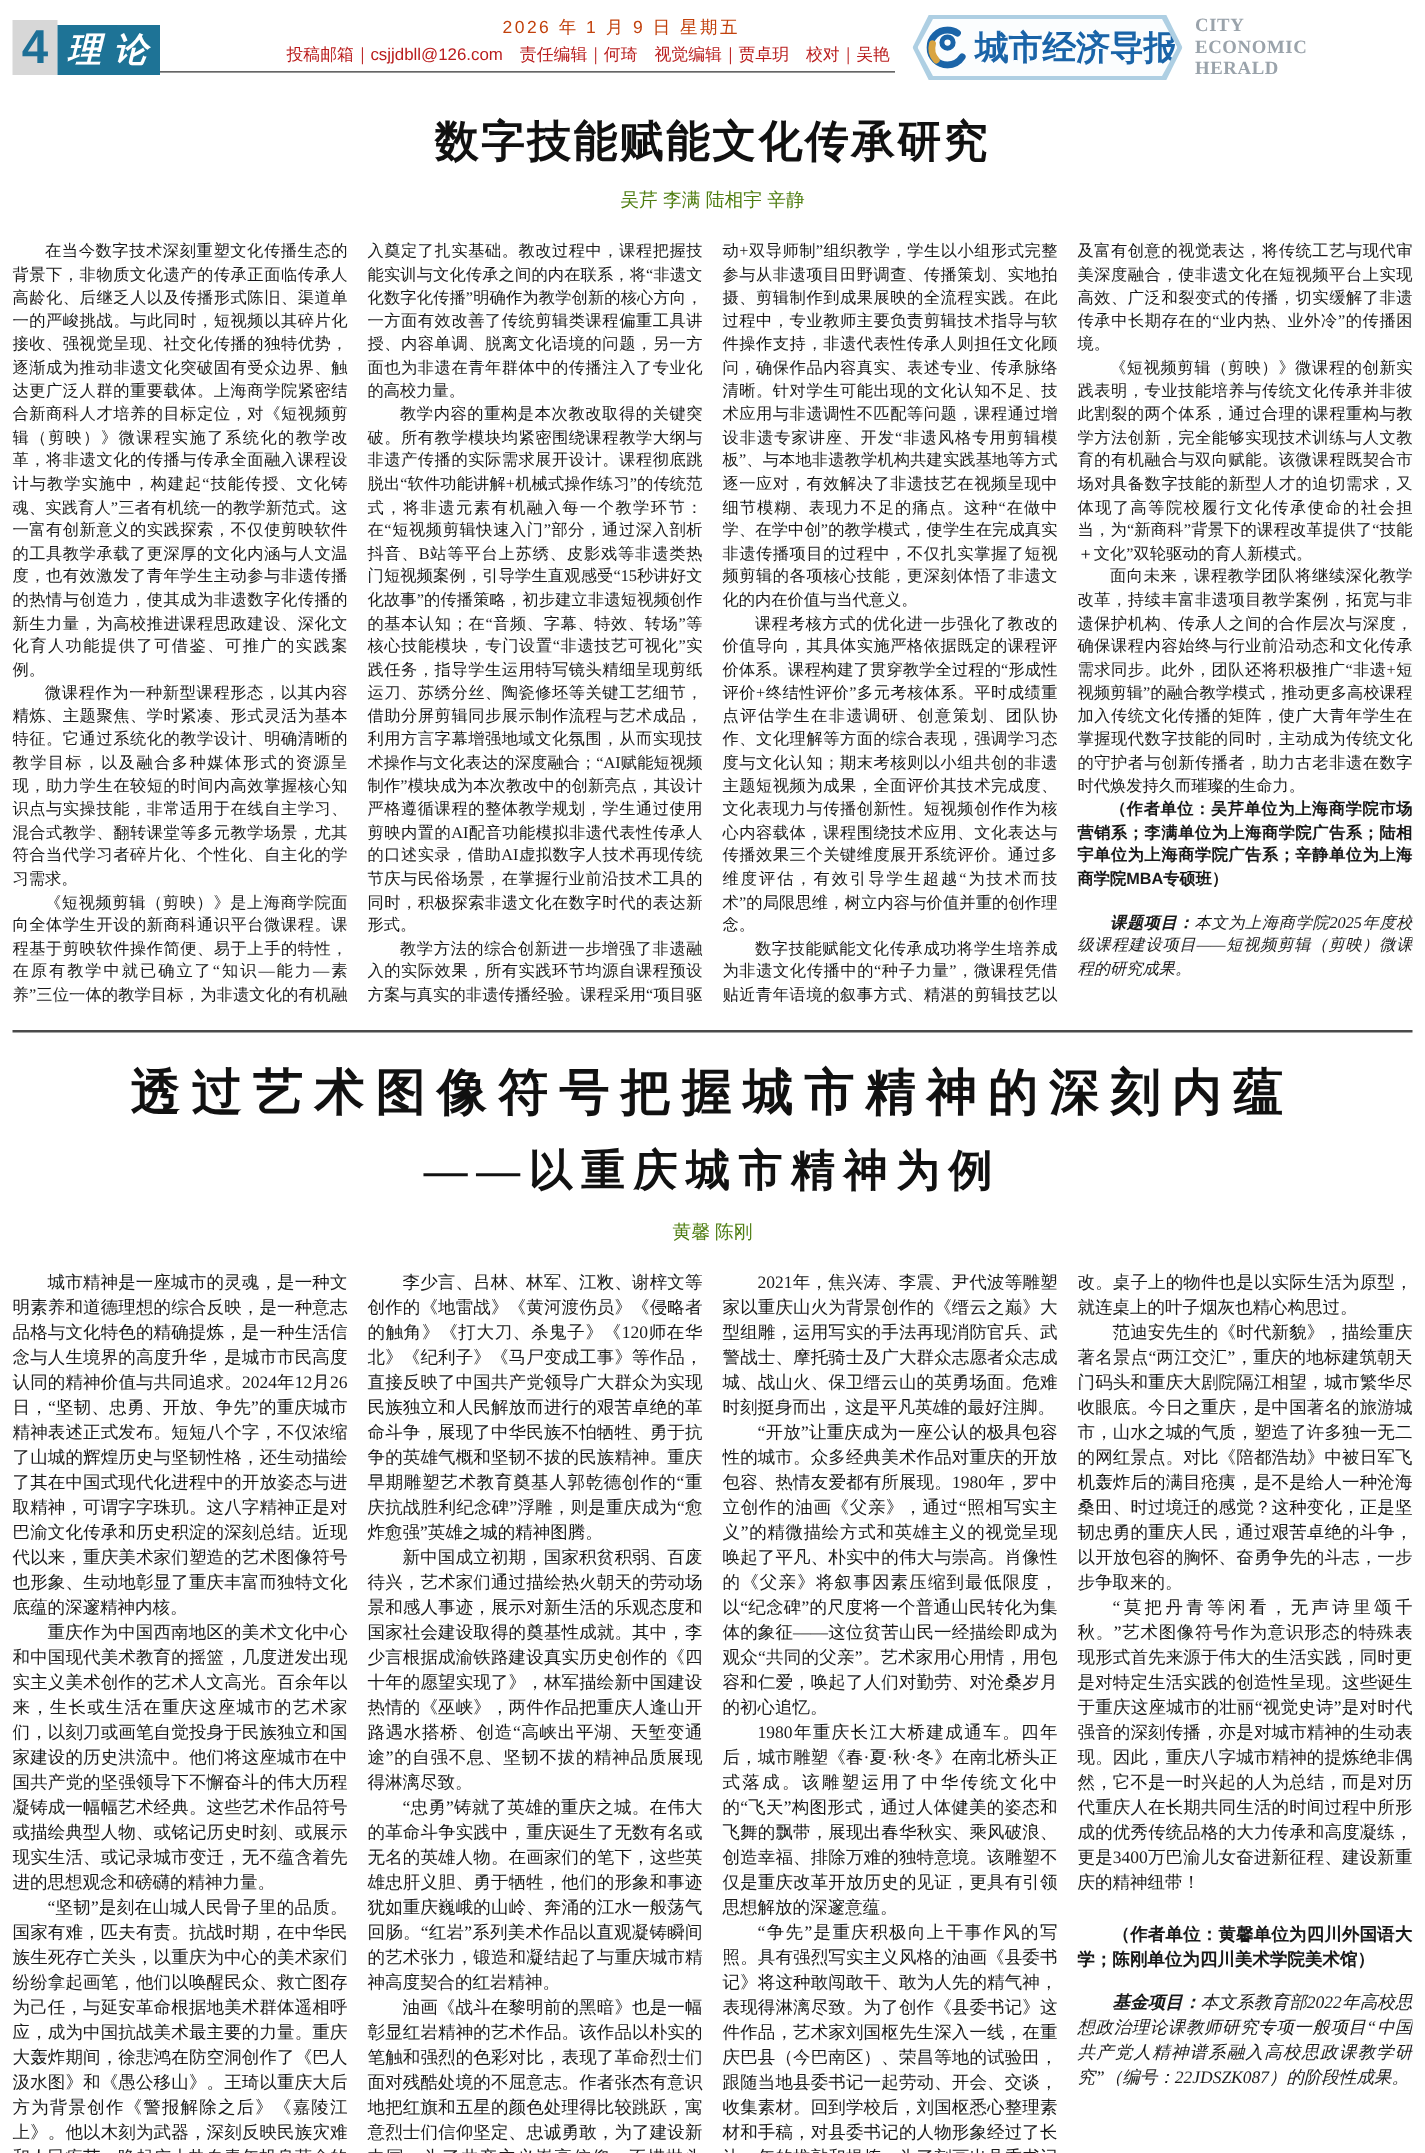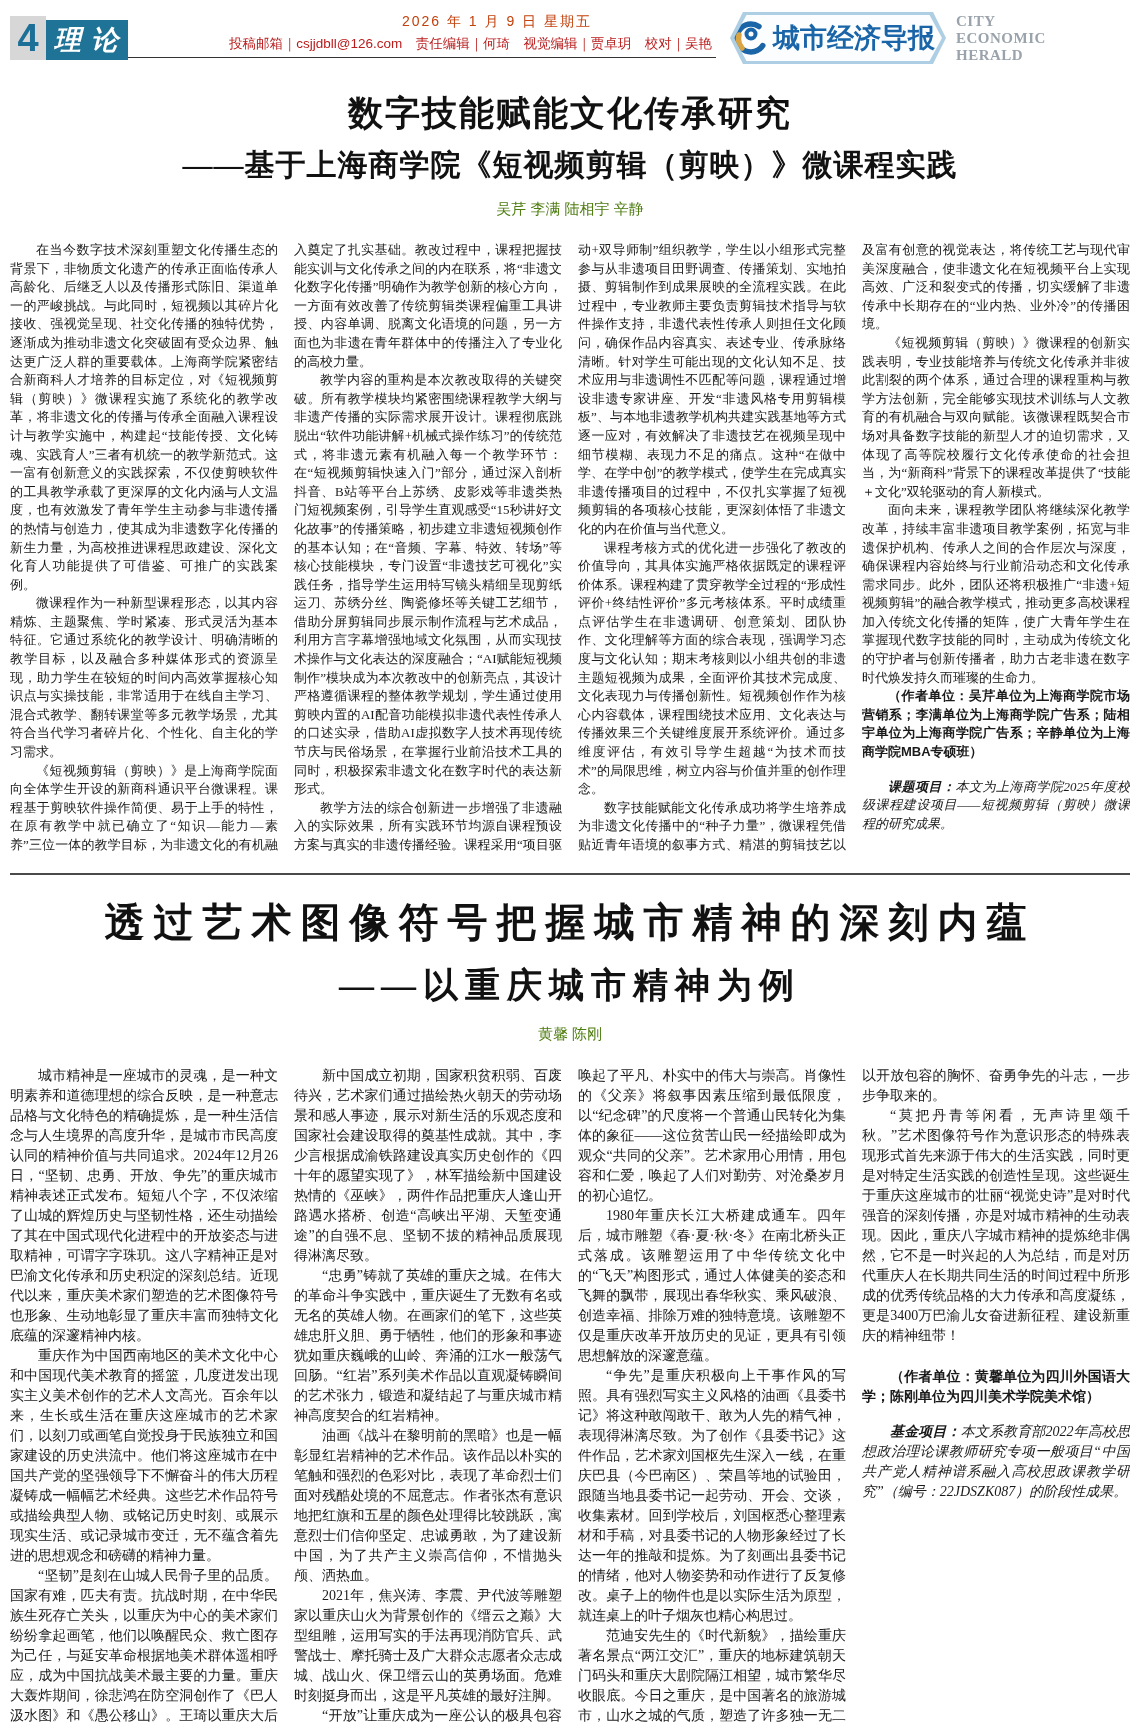--- a/index.html
+++ b/index.html
@@ -39,21 +39,21 @@
   }
   .masthead-logo { display: flex; align-items: center; margin-left: 14px; margin-top: 2px; }
   .logo-banner-outer {
     width: 216px; height: 52px; background: #aecfe3; position: relative;
     clip-path: polygon(0% 50%, 6% 0%, 94% 0%, 100% 50%, 94% 100%, 6% 100%);
     display: flex; align-items: center; justify-content: center;
   }
   .logo-banner-inner {
     width: 208px; height: 46px; background: #fbfdfe;
     clip-path: polygon(0% 50%, 6% 0%, 94% 0%, 100% 50%, 94% 100%, 6% 100%);
-    display: flex; align-items: center; justify-content: flex-start; gap: 5px;
+    display: flex; align-items: center; justify-content: flex-end; gap: 5px;
   }
   .logo-icon-svg { width: 34px; height: 34px; }
   .logo-cn {
     color: #1a64a8; font-size: 27px; font-weight: bold; font-family: "Liberation Serif", serif;
     letter-spacing: 0px; white-space: nowrap;
   }
   .logo-en {
     margin-left: 10px; font-family: "Liberation Serif", serif; color: #9aa3ab;
     font-size: 15px; font-weight: bold; line-height: 17px; letter-spacing: 0.5px;
   }
@@ -113,21 +113,20 @@
       <div class="logo-en">
         <div>CITY</div>
         <div>ECONOMIC</div>
         <div>HERALD</div>
       </div>
     </div>
   </header>
 
   <article class="article-1">
     <h1 class="a-title1">数字技能赋能文化传承研究</h1>
-    <h2 class="a-title2">——基于上海商学院《短视频剪辑（剪映）》微课程实践</h2>
     <div class="a-byline">吴芹 李满 陆相宇 辛静</div>
 
     <div class="body-cols cols-a1">
       <p>在当今数字技术深刻重塑文化传播生态的背景下，非物质文化遗产的传承正面临传承人高龄化、后继乏人以及传播形式陈旧、渠道单一的严峻挑战。与此同时，短视频以其碎片化接收、强视觉呈现、社交化传播的独特优势，逐渐成为推动非遗文化突破固有受众边界、触达更广泛人群的重要载体。上海商学院紧密结合新商科人才培养的目标定位，对《短视频剪辑（剪映）》微课程实施了系统化的教学改革，将非遗文化的传播与传承全面融入课程设计与教学实施中，构建起“技能传授、文化铸魂、实践育人”三者有机统一的教学新范式。这一富有创新意义的实践探索，不仅使剪映软件的工具教学承载了更深厚的文化内涵与人文温度，也有效激发了青年学生主动参与非遗传播的热情与创造力，使其成为非遗数字化传播的新生力量，为高校推进课程思政建设、深化文化育人功能提供了可借鉴、可推广的实践案例。</p>
       <p>微课程作为一种新型课程形态，以其内容精炼、主题聚焦、学时紧凑、形式灵活为基本特征。它通过系统化的教学设计、明确清晰的教学目标，以及融合多种媒体形式的资源呈现，助力学生在较短的时间内高效掌握核心知识点与实操技能，非常适用于在线自主学习、混合式教学、翻转课堂等多元教学场景，尤其符合当代学习者碎片化、个性化、自主化的学习需求。</p>
       <p>《短视频剪辑（剪映）》是上海商学院面向全体学生开设的新商科通识平台微课程。课程基于剪映软件操作简便、易于上手的特性，在原有教学中就已确立了“知识—能力—素养”三位一体的教学目标，为非遗文化的有机融入奠定了扎实基础。教改过程中，课程把握技能实训与文化传承之间的内在联系，将“非遗文化数字化传播”明确作为教学创新的核心方向，一方面有效改善了传统剪辑类课程偏重工具讲授、内容单调、脱离文化语境的问题，另一方面也为非遗在青年群体中的传播注入了专业化的高校力量。</p>
       <p>教学内容的重构是本次教改取得的关键突破。所有教学模块均紧密围绕课程教学大纲与非遗产传播的实际需求展开设计。课程彻底跳脱出“软件功能讲解+机械式操作练习”的传统范式，将非遗元素有机融入每一个教学环节：在“短视频剪辑快速入门”部分，通过深入剖析抖音、B站等平台上苏绣、皮影戏等非遗类热门短视频案例，引导学生直观感受“15秒讲好文化故事”的传播策略，初步建立非遗短视频创作的基本认知；在“音频、字幕、特效、转场”等核心技能模块，专门设置“非遗技艺可视化”实践任务，指导学生运用特写镜头精细呈现剪纸运刀、苏绣分丝、陶瓷修坯等关键工艺细节，借助分屏剪辑同步展示制作流程与艺术成品，利用方言字幕增强地域文化氛围，从而实现技术操作与文化表达的深度融合；“AI赋能短视频制作”模块成为本次教改中的创新亮点，其设计严格遵循课程的整体教学规划，学生通过使用剪映内置的AI配音功能模拟非遗代表性传承人的口述实录，借助AI虚拟数字人技术再现传统节庆与民俗场景，在掌握行业前沿技术工具的同时，积极探索非遗文化在数字时代的表达新形式。</p>
       <p>教学方法的综合创新进一步增强了非遗融入的实际效果，所有实践环节均源自课程预设方案与真实的非遗传播经验。课程采用“项目驱动+双导师制”组织教学，学生以小组形式完整参与从非遗项目田野调查、传播策划、实地拍摄、剪辑制作到成果展映的全流程实践。在此过程中，专业教师主要负责剪辑技术指导与软件操作支持，非遗代表性传承人则担任文化顾问，确保作品内容真实、表述专业、传承脉络清晰。针对学生可能出现的文化认知不足、技术应用与非遗调性不匹配等问题，课程通过增设非遗专家讲座、开发“非遗风格专用剪辑模板”、与本地非遗教学机构共建实践基地等方式逐一应对，有效解决了非遗技艺在视频呈现中细节模糊、表现力不足的痛点。这种“在做中学、在学中创”的教学模式，使学生在完成真实非遗传播项目的过程中，不仅扎实掌握了短视频剪辑的各项核心技能，更深刻体悟了非遗文化的内在价值与当代意义。</p>
       <p>课程考核方式的优化进一步强化了教改的价值导向，其具体实施严格依据既定的课程评价体系。课程构建了贯穿教学全过程的“形成性评价+终结性评价”多元考核体系。平时成绩重点评估学生在非遗调研、创意策划、团队协作、文化理解等方面的综合表现，强调学习态度与文化认知；期末考核则以小组共创的非遗主题短视频为成果，全面评价其技术完成度、文化表现力与传播创新性。短视频创作作为核心内容载体，课程围绕技术应用、文化表达与传播效果三个关键维度展开系统评价。通过多维度评估，有效引导学生超越“为技术而技术”的局限思维，树立内容与价值并重的创作理念。</p>
       <p>数字技能赋能文化传承成功将学生培养成为非遗文化传播中的“种子力量”，微课程凭借贴近青年语境的叙事方式、精湛的剪辑技艺以及富有创意的视觉表达，将传统工艺与现代审美深度融合，使非遗文化在短视频平台上实现高效、广泛和裂变式的传播，切实缓解了非遗传承中长期存在的“业内热、业外冷”的传播困境。</p>
@@ -142,20 +141,21 @@
 
   <article class="article-2">
     <h1 class="a-title1">透过艺术图像符号把握城市精神的深刻内蕴</h1>
     <h2 class="a-title2">——以重庆城市精神为例</h2>
     <div class="a-byline">黄馨 陈刚</div>
 
     <div class="body-cols cols-a2">
       <p>城市精神是一座城市的灵魂，是一种文明素养和道德理想的综合反映，是一种意志品格与文化特色的精确提炼，是一种生活信念与人生境界的高度升华，是城市市民高度认同的精神价值与共同追求。2024年12月26日，“坚韧、忠勇、开放、争先”的重庆城市精神表述正式发布。短短八个字，不仅浓缩了山城的辉煌历史与坚韧性格，还生动描绘了其在中国式现代化进程中的开放姿态与进取精神，可谓字字珠玑。这八字精神正是对巴渝文化传承和历史积淀的深刻总结。近现代以来，重庆美术家们塑造的艺术图像符号也形象、生动地彰显了重庆丰富而独特文化底蕴的深邃精神内核。</p>
       <p>重庆作为中国西南地区的美术文化中心和中国现代美术教育的摇篮，几度迸发出现实主义美术创作的艺术人文高光。百余年以来，生长或生活在重庆这座城市的艺术家们，以刻刀或画笔自觉投身于民族独立和国家建设的历史洪流中。他们将这座城市在中国共产党的坚强领导下不懈奋斗的伟大历程凝铸成一幅幅艺术经典。这些艺术作品符号或描绘典型人物、或铭记历史时刻、或展示现实生活、或记录城市变迁，无不蕴含着先进的思想观念和磅礴的精神力量。</p>
       <p>“坚韧”是刻在山城人民骨子里的品质。国家有难，匹夫有责。抗战时期，在中华民族生死存亡关头，以重庆为中心的美术家们纷纷拿起画笔，他们以唤醒民众、救亡图存为己任，与延安革命根据地美术群体遥相呼应，成为中国抗战美术最主要的力量。重庆大轰炸期间，徐悲鸿在防空洞创作了《巴人汲水图》和《愚公移山》。王琦以重庆大后方为背景创作《警报解除之后》《嘉陵江上》。他以木刻为武器，深刻反映民族灾难和人民疾苦，唤起广大热血青年投身革命的热情。</p>
+      <p>李少言、吕林、林军、江敉、谢梓文等创作的《地雷战》《黄河渡伤员》《侵略者的触角》《打大刀、杀鬼子》《120师在华北》《纪利子》《马尸变成工事》等作品，直接反映了中国共产党领导广大群众为实现民族独立和人民解放而进行的艰苦卓绝的革命斗争，展现了中华民族不怕牺牲、勇于抗争的英雄气概和坚韧不拔的民族精神。重庆早期雕塑艺术教育奠基人郭乾德创作的“重庆抗战胜利纪念碑”浮雕，则是重庆成为“愈炸愈强”英雄之城的精神图腾。</p>
       <p>新中国成立初期，国家积贫积弱、百废待兴，艺术家们通过描绘热火朝天的劳动场景和感人事迹，展示对新生活的乐观态度和国家社会建设取得的奠基性成就。其中，李少言根据成渝铁路建设真实历史创作的《四十年的愿望实现了》，林军描绘新中国建设热情的《巫峡》，两件作品把重庆人逢山开路遇水搭桥、创造“高峡出平湖、天堑变通途”的自强不息、坚韧不拔的精神品质展现得淋漓尽致。</p>
       <p>“忠勇”铸就了英雄的重庆之城。在伟大的革命斗争实践中，重庆诞生了无数有名或无名的英雄人物。在画家们的笔下，这些英雄忠肝义胆、勇于牺牲，他们的形象和事迹犹如重庆巍峨的山岭、奔涌的江水一般荡气回肠。“红岩”系列美术作品以直观凝铸瞬间的艺术张力，锻造和凝结起了与重庆城市精神高度契合的红岩精神。</p>
       <p>油画《战斗在黎明前的黑暗》也是一幅彰显红岩精神的艺术作品。该作品以朴实的笔触和强烈的色彩对比，表现了革命烈士们面对残酷处境的不屈意志。作者张杰有意识地把红旗和五星的颜色处理得比较跳跃，寓意烈士们信仰坚定、忠诚勇敢，为了建设新中国，为了共产主义崇高信仰，不惜抛头颅、洒热血。</p>
       <p>2021年，焦兴涛、李震、尹代波等雕塑家以重庆山火为背景创作的《缙云之巅》大型组雕，运用写实的手法再现消防官兵、武警战士、摩托骑士及广大群众志愿者众志成城、战山火、保卫缙云山的英勇场面。危难时刻挺身而出，这是平凡英雄的最好注脚。</p>
       <p>“开放”让重庆成为一座公认的极具包容性的城市。众多经典美术作品对重庆的开放包容、热情友爱都有所展现。1980年，罗中立创作的油画《父亲》，通过“照相写实主义”的精微描绘方式和英雄主义的视觉呈现唤起了平凡、朴实中的伟大与崇高。肖像性的《父亲》将叙事因素压缩到最低限度，以“纪念碑”的尺度将一个普通山民转化为集体的象征——这位贫苦山民一经描绘即成为观众“共同的父亲”。艺术家用心用情，用包容和仁爱，唤起了人们对勤劳、对沧桑岁月的初心追忆。</p>
       <p>1980年重庆长江大桥建成通车。四年后，城市雕塑《春·夏·秋·冬》在南北桥头正式落成。该雕塑运用了中华传统文化中的“飞天”构图形式，通过人体健美的姿态和飞舞的飘带，展现出春华秋实、乘风破浪、创造幸福、排除万难的独特意境。该雕塑不仅是重庆改革开放历史的见证，更具有引领思想解放的深邃意蕴。</p>
       <p>“争先”是重庆积极向上干事作风的写照。具有强烈写实主义风格的油画《县委书记》将这种敢闯敢干、敢为人先的精气神，表现得淋漓尽致。为了创作《县委书记》这件作品，艺术家刘国枢先生深入一线，在重庆巴县（今巴南区）、荣昌等地的试验田，跟随当地县委书记一起劳动、开会、交谈，收集素材。回到学校后，刘国枢悉心整理素材和手稿，对县委书记的人物形象经过了长达一年的推敲和提炼。为了刻画出县委书记的情绪，他对人物姿势和动作进行了反复修改。桌子上的物件也是以实际生活为原型，就连桌上的叶子烟灰也精心构思过。</p>
       <p>范迪安先生的《时代新貌》，描绘重庆著名景点“两江交汇”，重庆的地标建筑朝天门码头和重庆大剧院隔江相望，城市繁华尽收眼底。今日之重庆，是中国著名的旅游城市，山水之城的气质，塑造了许多独一无二的网红景点。对比《陪都浩劫》中被日军飞机轰炸后的满目疮痍，是不是给人一种沧海桑田、时过境迁的感觉？这种变化，正是坚韧忠勇的重庆人民，通过艰苦卓绝的斗争，以开放包容的胸怀、奋勇争先的斗志，一步步争取来的。</p>
       <p>“莫把丹青等闲看，无声诗里颂千秋。”艺术图像符号作为意识形态的特殊表现形式首先来源于伟大的生活实践，同时更是对特定生活实践的创造性呈现。这些诞生于重庆这座城市的壮丽“视觉史诗”是对时代强音的深刻传播，亦是对城市精神的生动表现。因此，重庆八字城市精神的提炼绝非偶然，它不是一时兴起的人为总结，而是对历代重庆人在长期共同生活的时间过程中所形成的优秀传统品格的大力传承和高度凝练，更是3400万巴渝儿女奋进新征程、建设新重庆的精神纽带！</p>
       <p class="author-note">（作者单位：黄馨单位为四川外国语大学；陈刚单位为四川美术学院美术馆）</p>

